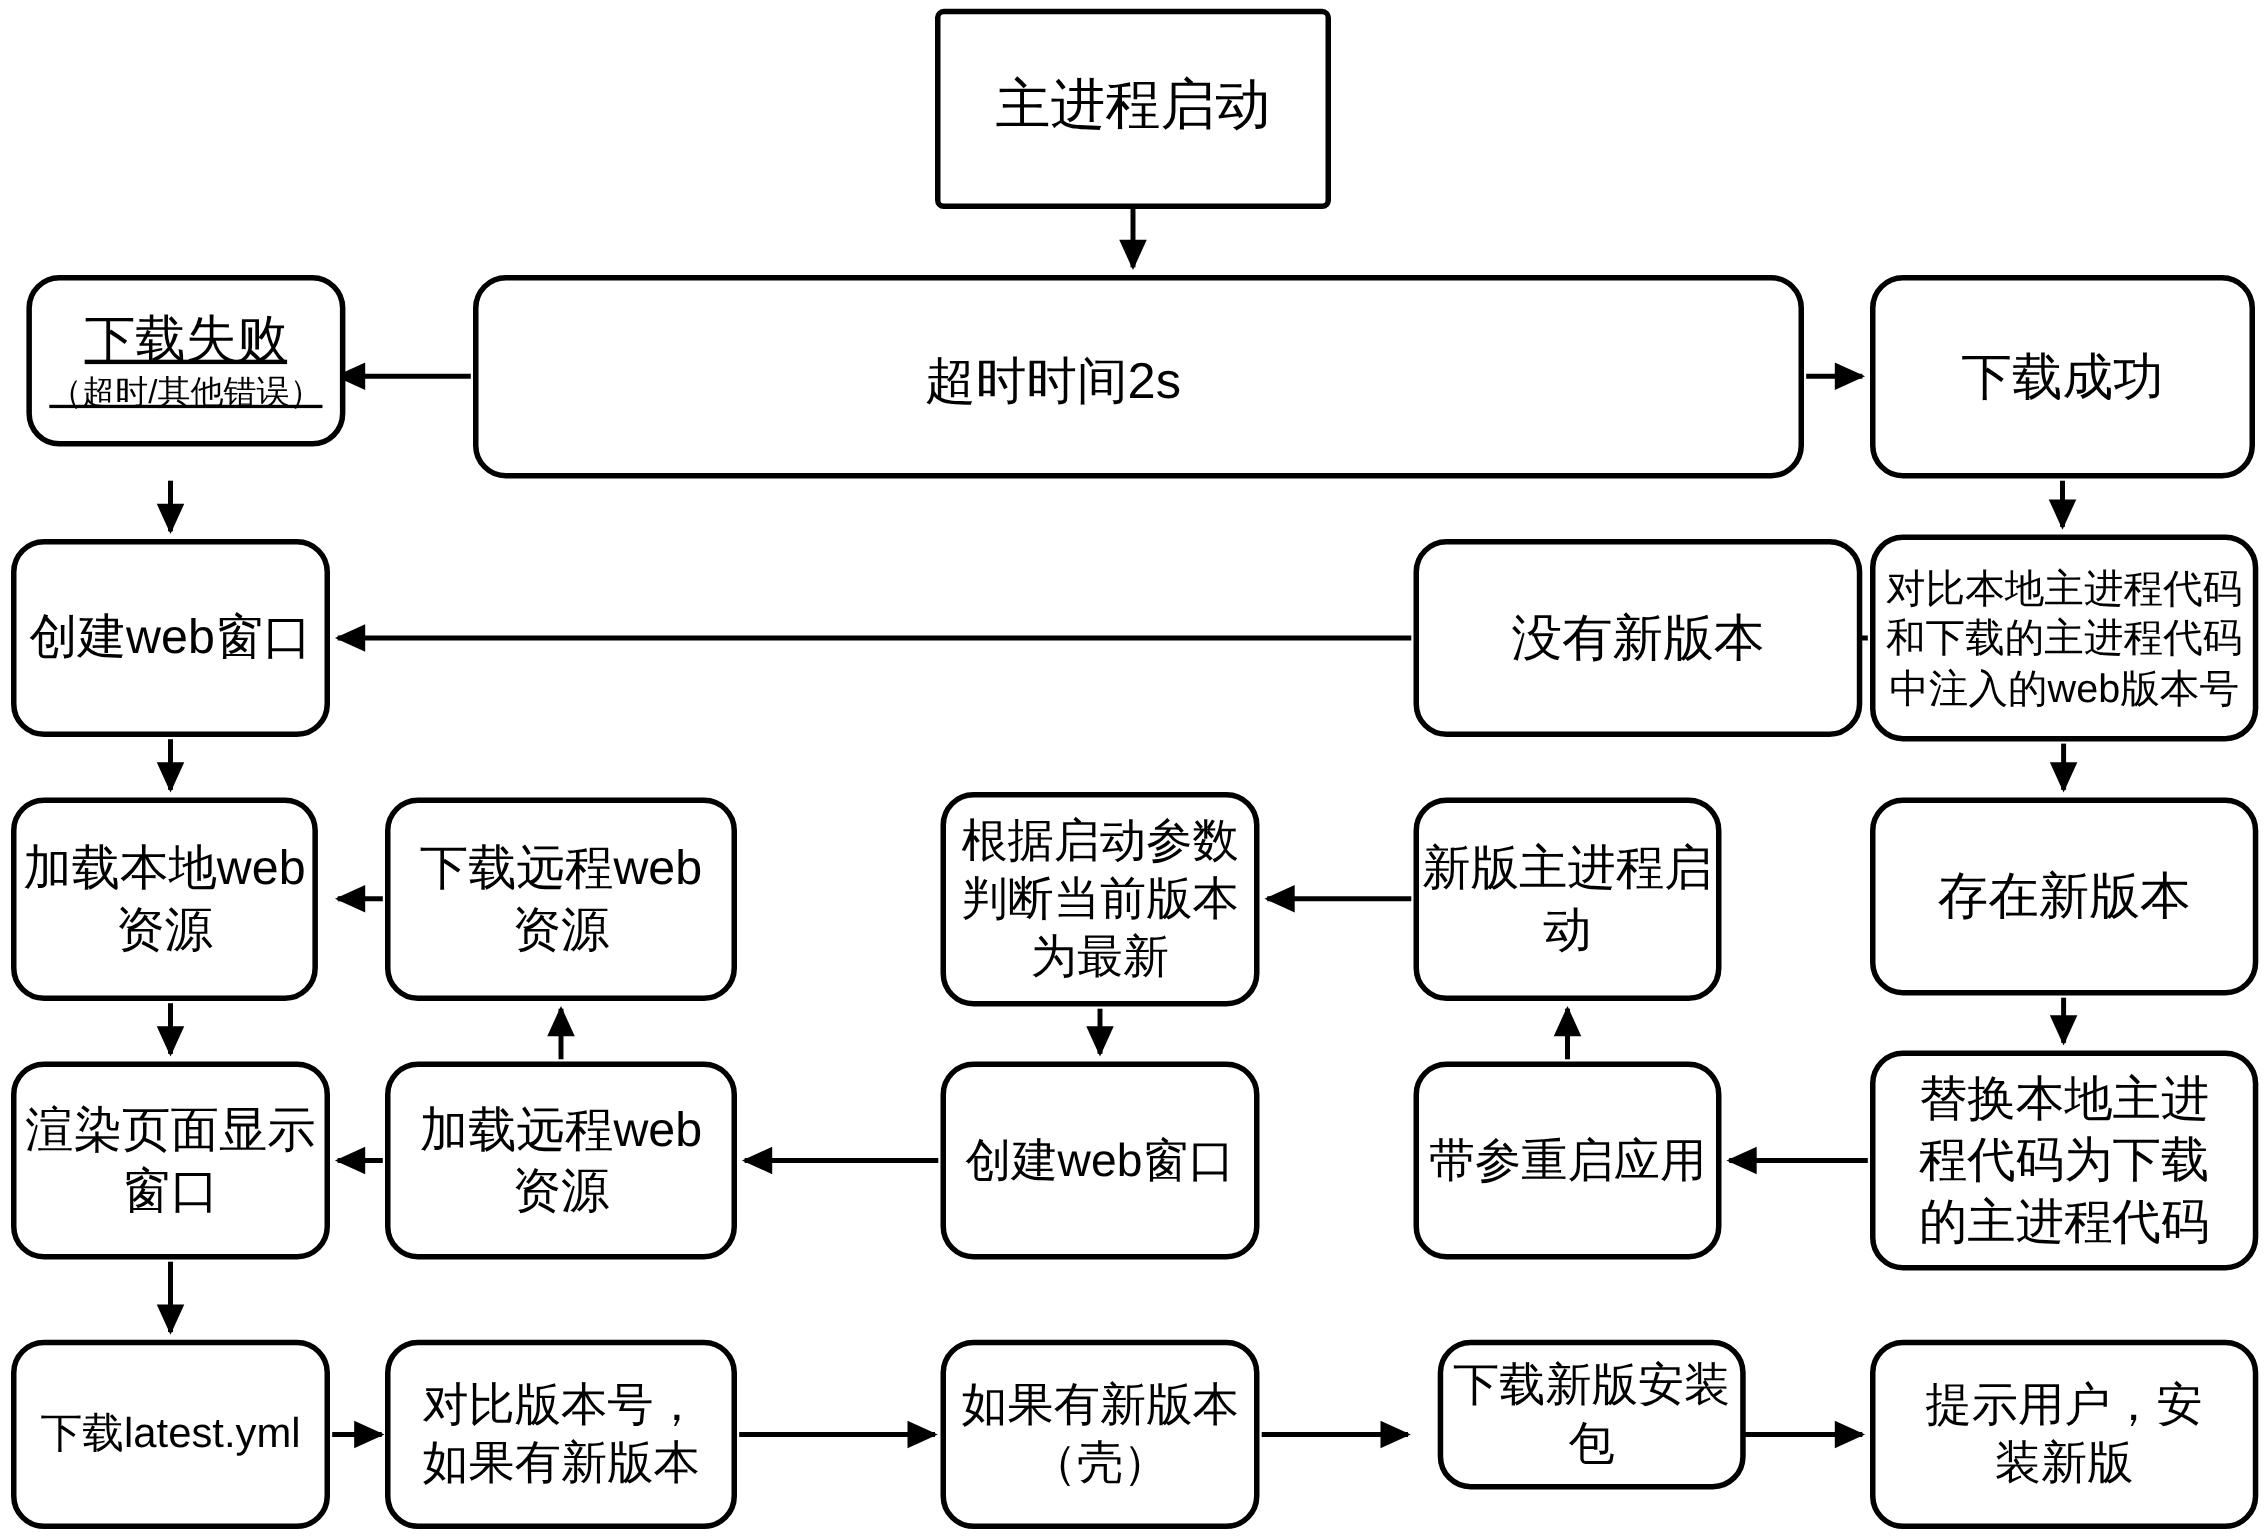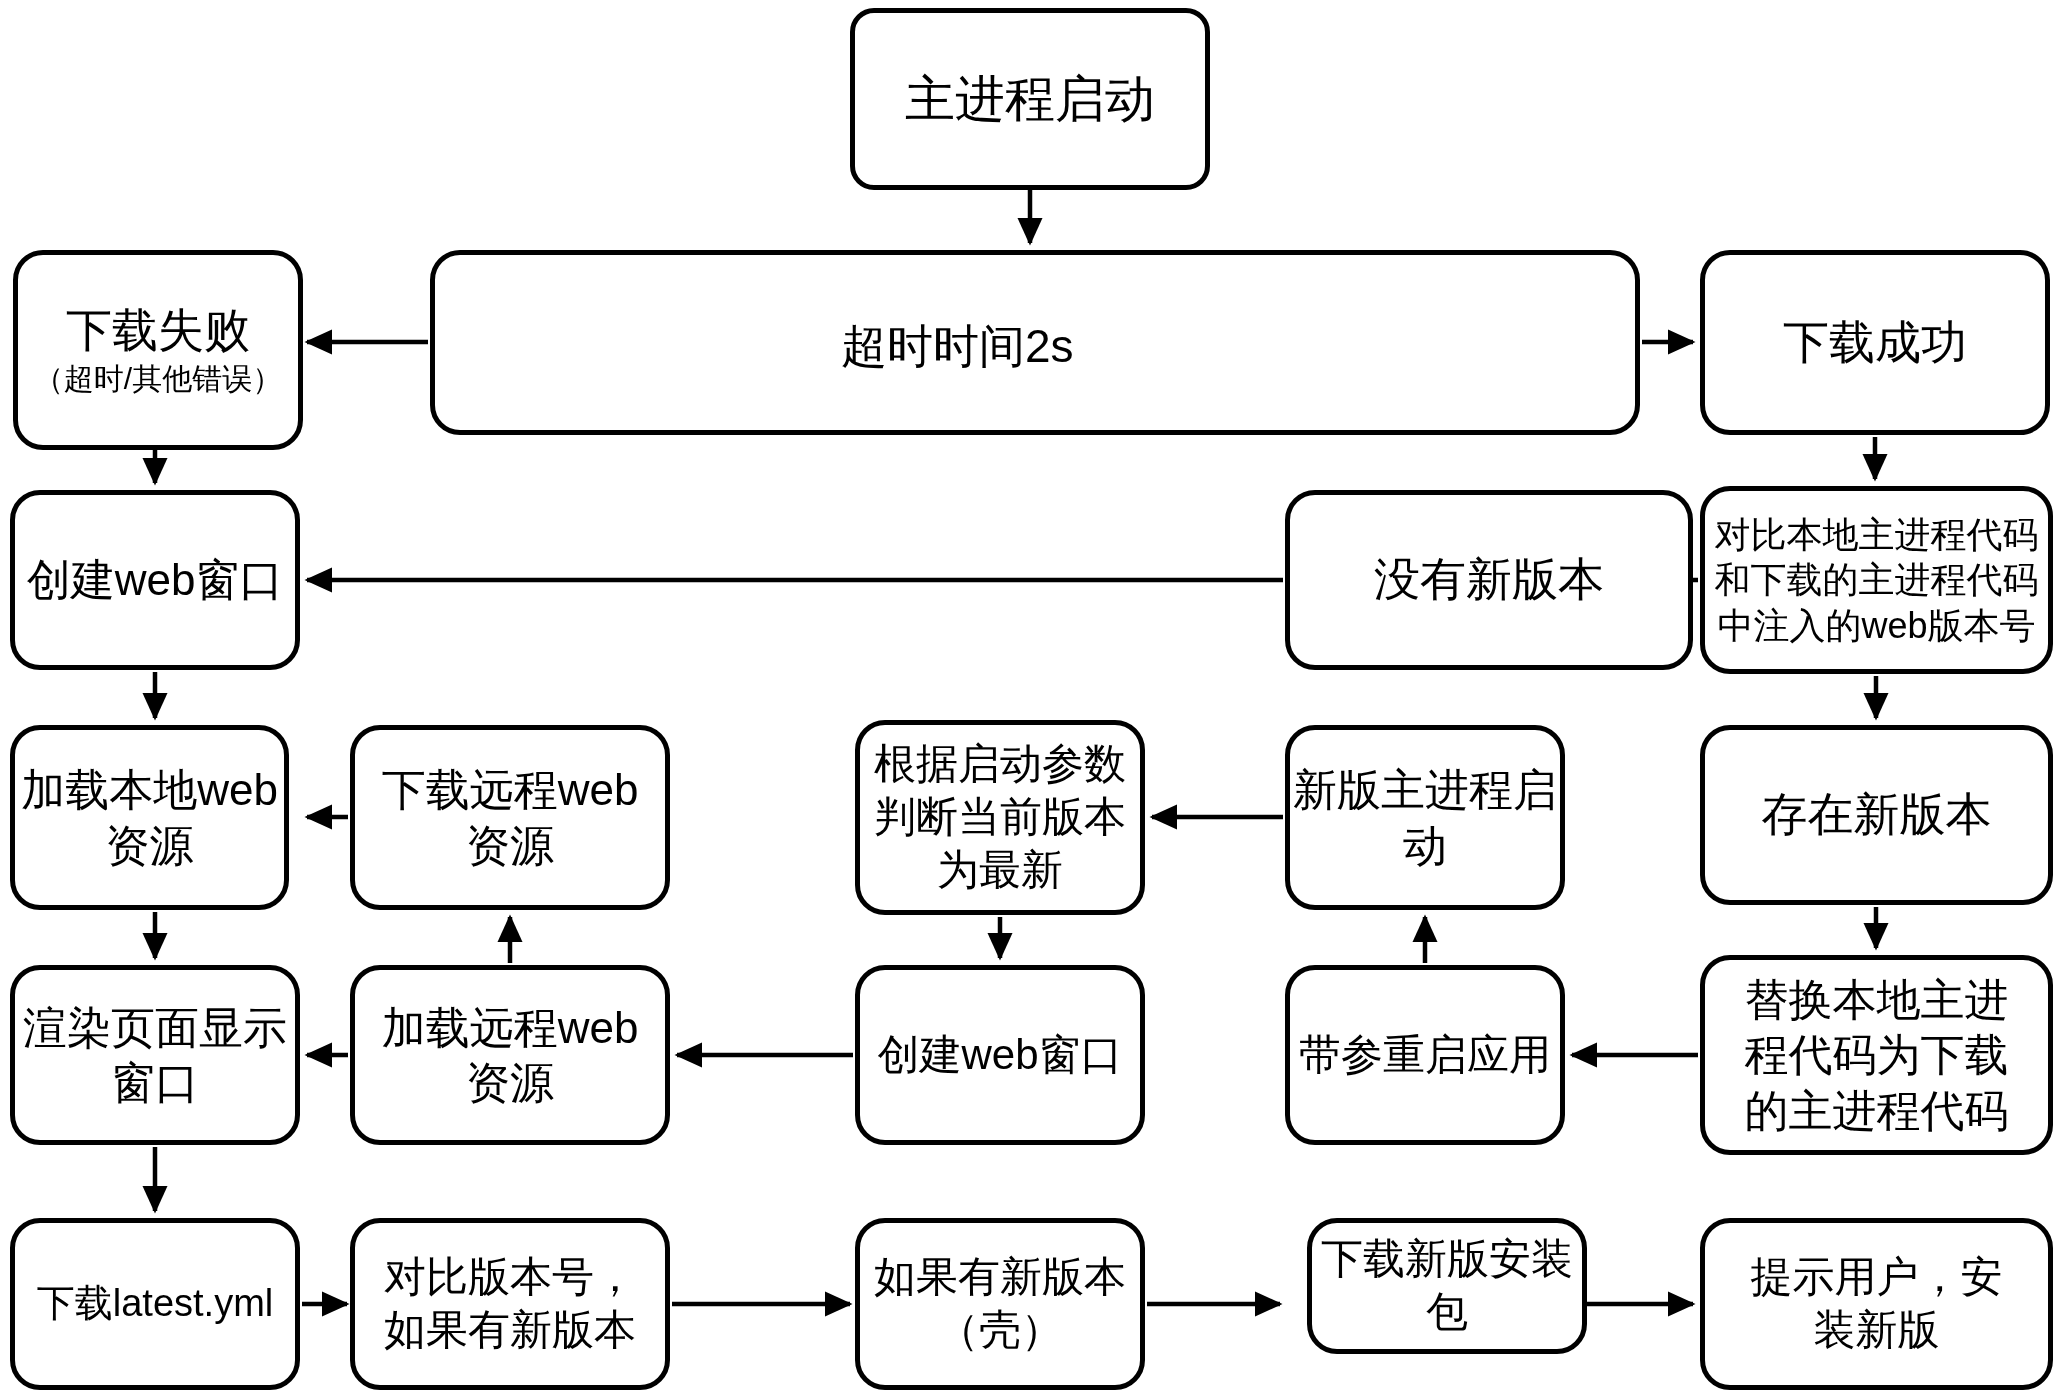--- a/index.html
+++ b/index.html
@@ -51,25 +51,25 @@
       <line x1="1425" y1="963" x2="1425" y2="917" marker-end="url(#ah)"></line>
       <line x1="1698" y1="1055" x2="1572" y2="1055" marker-end="url(#ah)"></line>
       <line x1="155" y1="1147" x2="155" y2="1211" marker-end="url(#ah)"></line>
       <line x1="302" y1="1304" x2="347" y2="1304" marker-end="url(#ah)"></line>
       <line x1="672" y1="1304" x2="850" y2="1304" marker-end="url(#ah)"></line>
       <line x1="1147" y1="1304" x2="1280" y2="1304" marker-end="url(#ah)"></line>
       <line x1="1567" y1="1304" x2="1693" y2="1304" marker-end="url(#ah)"></line>
     </g>
   </svg>
 
-  <div class="node" style="left:850px;top:8px;width:360px;height:182px;border-radius:24px;">
+  <div class="node" style="left:850px;top:8px;width:360px;height:182px;border-radius:8px;font-family:Liberation Mono, monospace;">
     <span class="txt" style="font-size:50px;">主进程启动</span>
   </div>
 
-  <div class="node" style="left:13px;top:250px;width:290px;height:200px;">
+  <div class="node" style="left:24px;top:250px;width:290px;height:156px;text-decoration:underline;">
     <div>
       <div class="txt" style="font-size:46px;">下载失败</div>
       <div class="txt" style="font-size:30px;">（超时/其他错误）</div>
     </div>
   </div>
 
   <div class="node" style="left:430px;top:250px;width:1210px;height:185px;justify-content:flex-start;padding-left:34px;">
     <div class="dl-inner">
       <div style="font-size:46px;margin-left:372px;margin-top:8px;">超时时间2s</div>
     </div>

